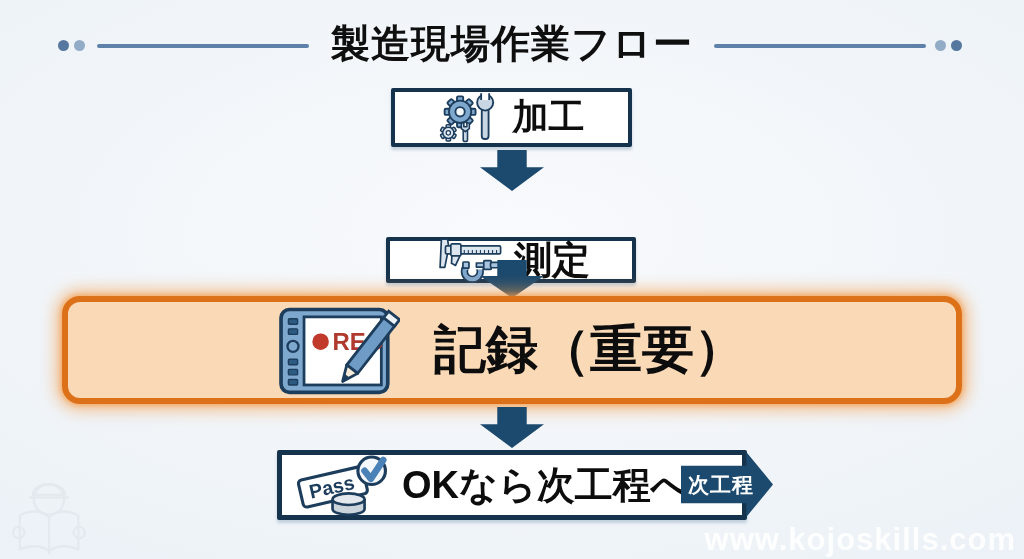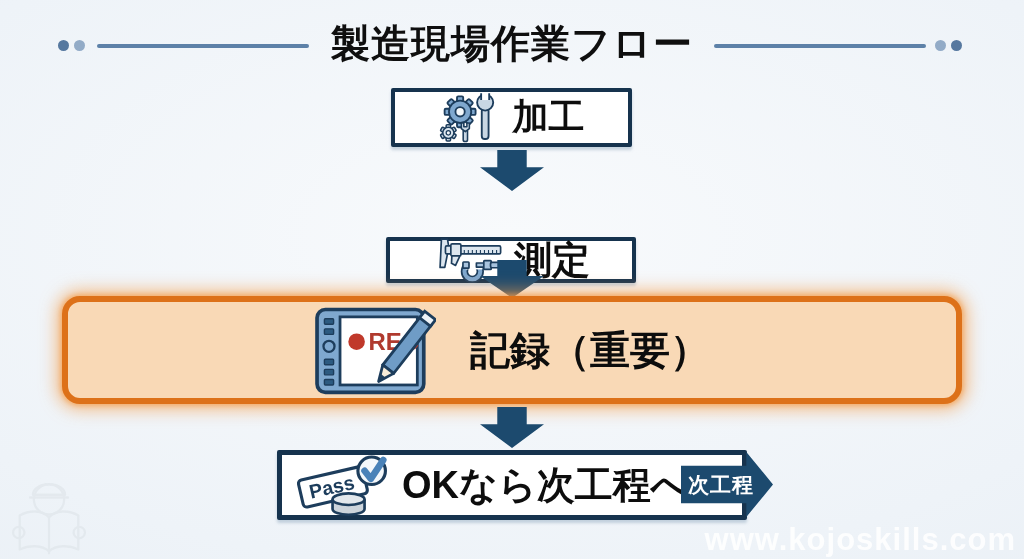--- a/index.html
+++ b/index.html
@@ -28,21 +28,21 @@
   #box-kako .step-label{font-size:36px;}
   #box-sokutei{left:386px; top:193px; width:250px; height:46px; gap:8px;margin-top:44px;}
   #box-sokutei .step-label{font-size:38px;}
   
   #box-kiroku{
     position:absolute; left:62px; top:296px; width:900px; height:108px;
     background:#f9d9b6; border:6px solid #dd7119; border-radius:18px;
     box-shadow:0 0 16px 6px rgba(243,156,74,0.62), 0 0 4px 2px rgba(243,156,74,0.55);
     display:flex; align-items:center; justify-content:center; gap:34px;
   }
-  #box-kiroku .step-label{font-size:40px;}
+  #box-kiroku .step-label{font-size:52px;}
   
   #box-ok{left:277px; top:450px; width:470px; height:70px; border-width:5px; justify-content:flex-start; padding-left:12px; gap:6px;}
   #box-ok .step-label{font-size:38px;}
   
   .down-arrow{
     position:absolute; left:480px; width:64px; background:#1c4a6e;
     clip-path:polygon(27% 0,73% 0,73% 42%,100% 42%,50% 100%,0 42%,27% 42%);
   }
   #arrow-1{top:150px; height:41px;}
   #arrow-2{top:260px; height:38px;}

